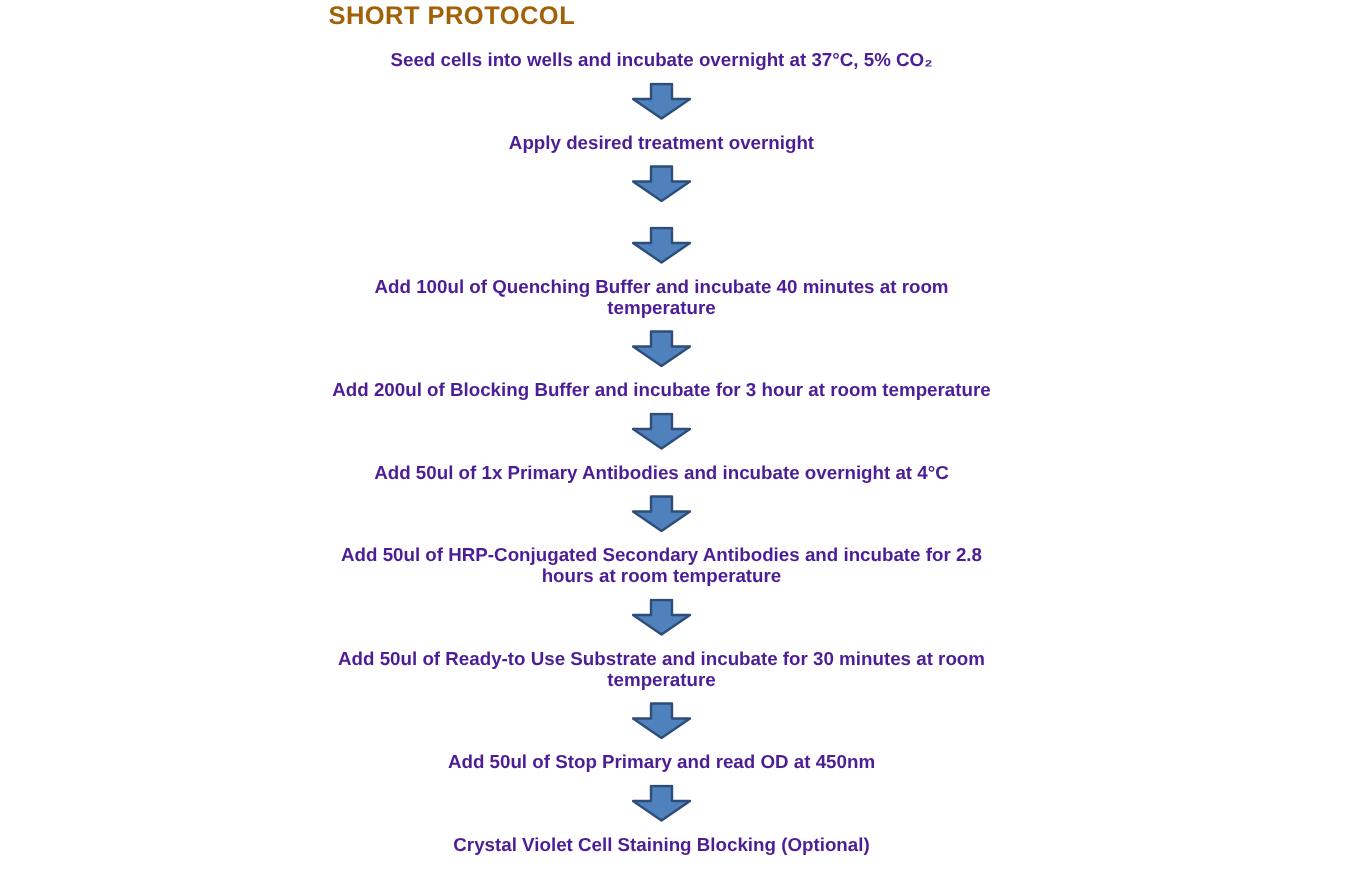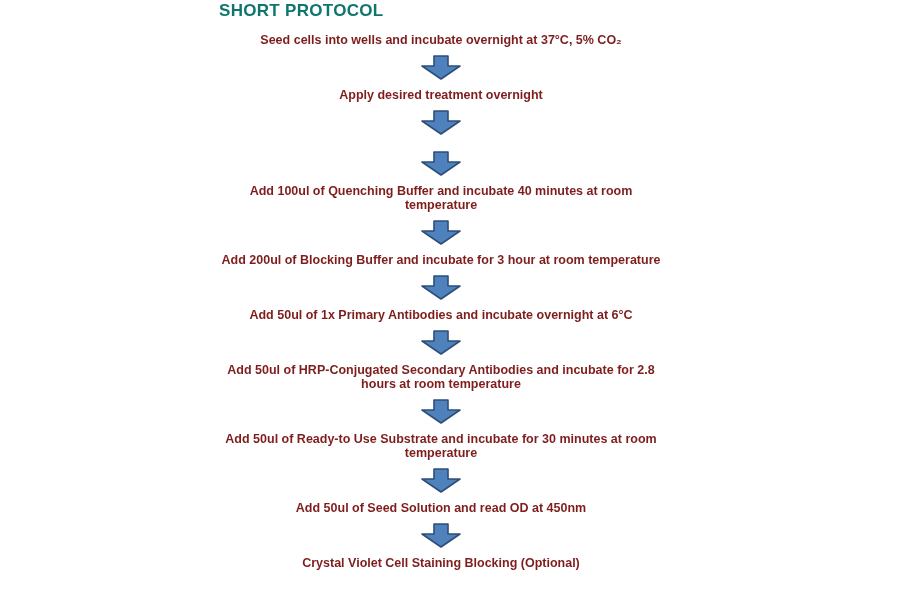--- a/index.html
+++ b/index.html
@@ -14,36 +14,36 @@
     position: relative;
     overflow: hidden;
   }
   .title {
     position: absolute;
     left: 219px;
     top: 1px;
     margin: 0;
     font-size: 17px;
     font-weight: bold;
-    color: #0f766e;
+    color: #a16207;
     letter-spacing: 0.3px;
   }
   .flow {
     position: absolute;
     left: 121px;
     top: 33px;
     width: 640px;
     display: flex;
     flex-direction: column;
     align-items: center;
   }
   .step {
     font-size: 12.5px;
     font-weight: bold;
-    color: #7f1d1d;
+    color: #4c1d95;
     line-height: 14px;
     text-align: center;
     white-space: pre-line;
   }
   .arrow {
     display: block;
     margin: 8px 0;
   }
   .arrow polygon {
     fill: var(--arrow_fill, #4f81bd);
@@ -82,41 +82,41 @@
     <svg class="arrow" width="40" height="25" viewBox="0 0 40 25" aria-hidden="true">
       <polygon points="13,1 27,1 27,11 39,11 20,24 1,11 13,11"></polygon>
     </svg>
 
     <div class="step">Add 200ul of Blocking Buffer and incubate for 3 hour at room temperature</div>
 
     <svg class="arrow" width="40" height="25" viewBox="0 0 40 25" aria-hidden="true">
       <polygon points="13,1 27,1 27,11 39,11 20,24 1,11 13,11"></polygon>
     </svg>
 
-    <div class="step">Add 50ul of 1x Primary Antibodies and incubate overnight at 6°C</div>
+    <div class="step">Add 50ul of 1x Primary Antibodies and incubate overnight at 4°C</div>
 
     <svg class="arrow" width="40" height="25" viewBox="0 0 40 25" aria-hidden="true">
       <polygon points="13,1 27,1 27,11 39,11 20,24 1,11 13,11"></polygon>
     </svg>
 
     <div class="step">Add 50ul of HRP-Conjugated Secondary Antibodies and incubate for 2.8
 hours at room temperature</div>
 
     <svg class="arrow" width="40" height="25" viewBox="0 0 40 25" aria-hidden="true">
       <polygon points="13,1 27,1 27,11 39,11 20,24 1,11 13,11"></polygon>
     </svg>
 
     <div class="step">Add 50ul of Ready-to Use Substrate and incubate for 30 minutes at room
 temperature</div>
 
     <svg class="arrow" width="40" height="25" viewBox="0 0 40 25" aria-hidden="true">
       <polygon points="13,1 27,1 27,11 39,11 20,24 1,11 13,11"></polygon>
     </svg>
 
-    <div class="step">Add 50ul of Seed Solution and read OD at 450nm</div>
+    <div class="step">Add 50ul of Stop Primary and read OD at 450nm</div>
 
     <svg class="arrow" width="40" height="25" viewBox="0 0 40 25" aria-hidden="true">
       <polygon points="13,1 27,1 27,11 39,11 20,24 1,11 13,11"></polygon>
     </svg>
 
     <div class="step">Crystal Violet Cell Staining Blocking (Optional)</div>
   </div>
 </div>
 
 </body></html>

